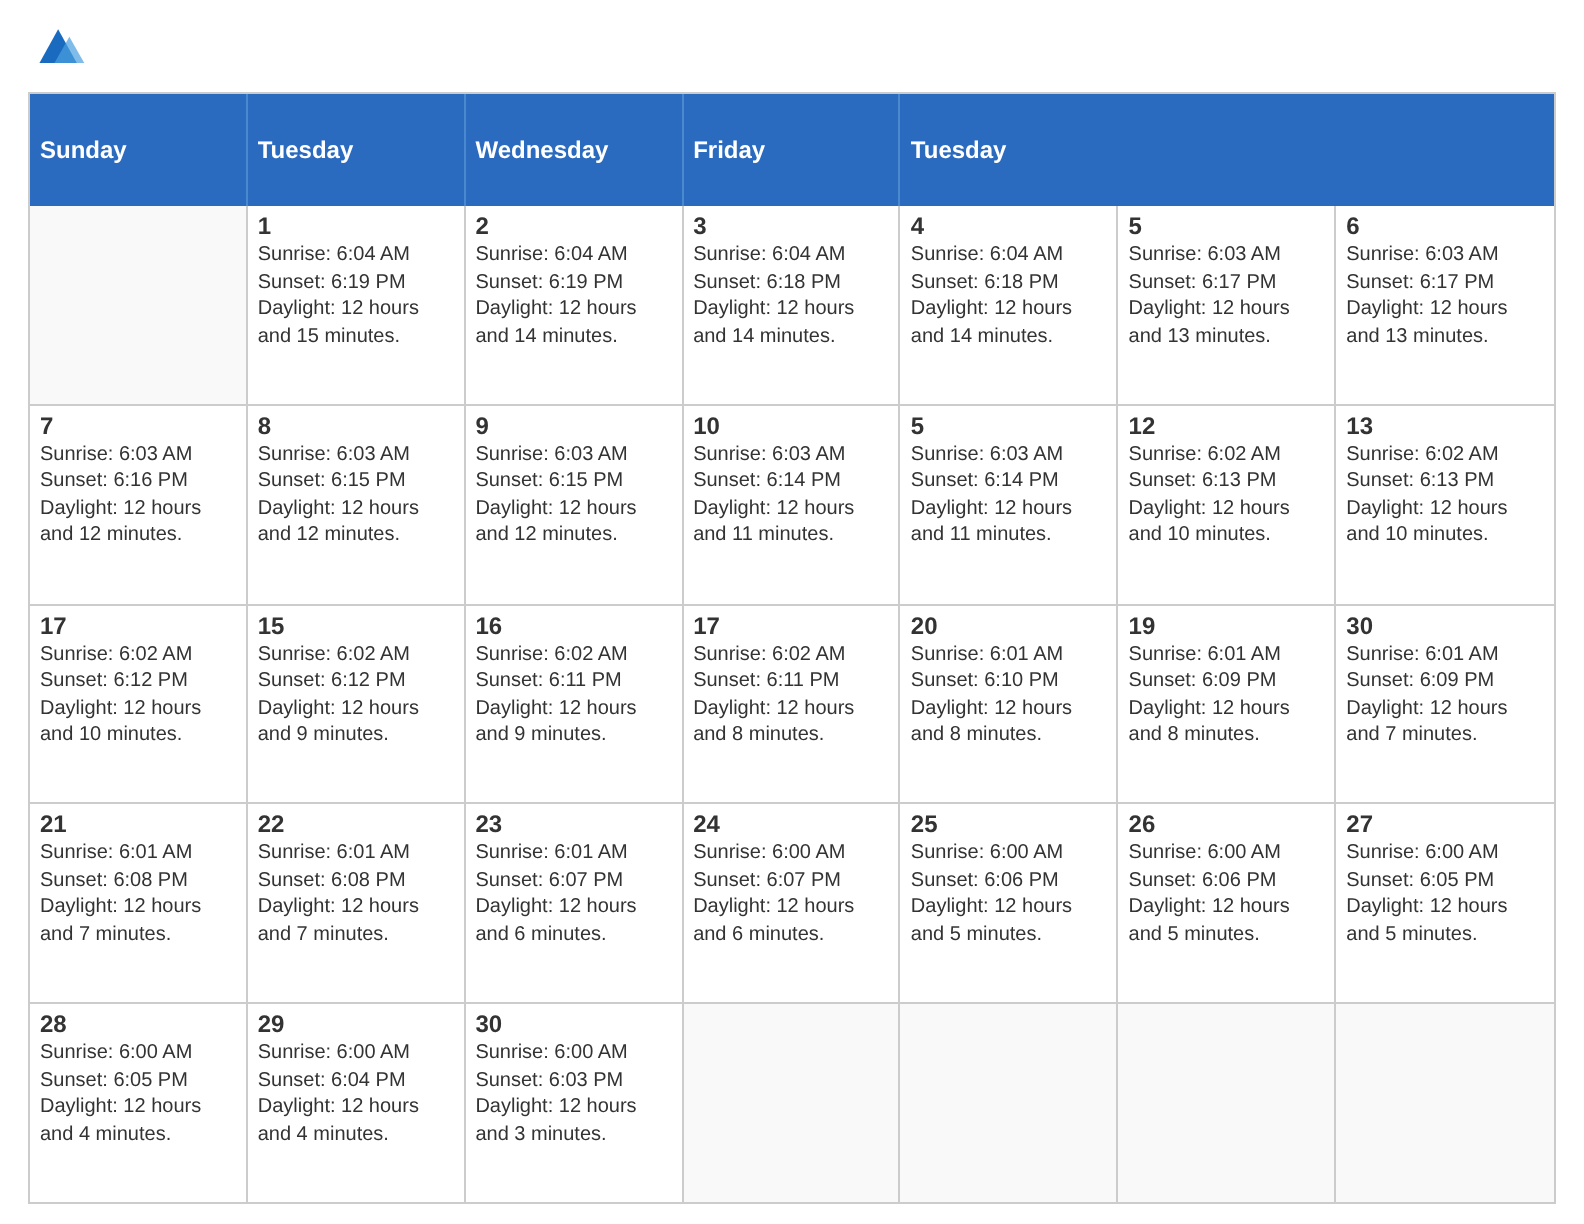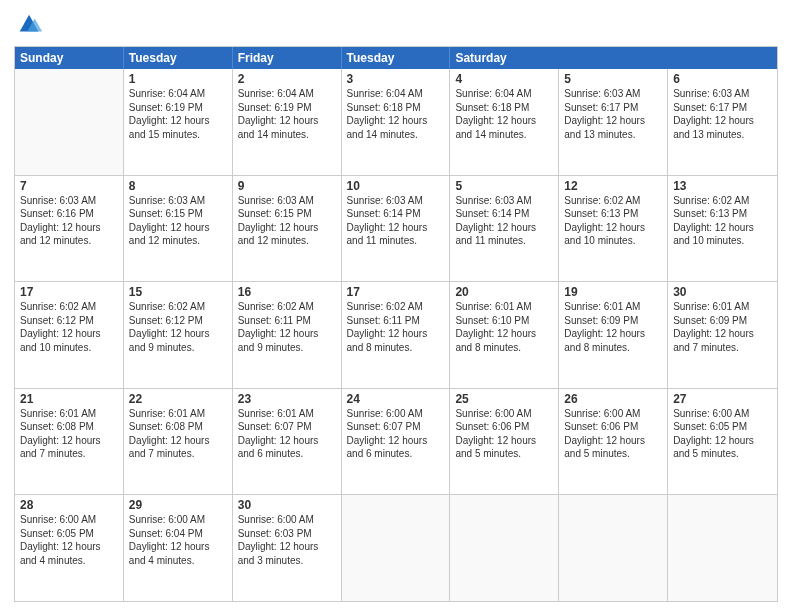--- a/index.html
+++ b/index.html
@@ -63,21 +63,21 @@
     }
     .cal-header-row {
       display: grid;
       grid-template-columns: repeat(7, 1fr);
       background: #2b6bbf;
     }
     .cal-header-cell {
       color: #fff;
       font-size: 12px;
       font-weight: bold;
-      padding: 4px 5px;
+      padding: 21px 5px;
       text-align: left;
       border-right: 1px solid #4a88d0;
     }
     .cal-header-cell:last-child { border-right: none; }
     .cal-body {
       flex: 1;
       display: flex;
       flex-direction: column;
     }
     .cal-row {
@@ -135,23 +135,23 @@
     <div class="title-block">
       <div class="month-title"></div>
       <div class="subtitle"></div>
     </div>
   </div>
 
   <div class="calendar">
     <div class="cal-header-row">
     <div class="cal-header-cell">Sunday</div>
         <div class="cal-header-cell">Tuesday</div>
+        <div class="cal-header-cell">Wednesday</div>
         <div class="cal-header-cell">Friday</div>
         <div class="cal-header-cell">Tuesday</div>
-        <div class="cal-header-cell">Saturday</div>
       </div>
     <div class="cal-body">
     <div class="cal-row">
           <div class="cal-cell empty-cell"></div>
           <div class="cal-cell">
             <span class="cell-day">1</span>
             <div class="cell-info" style="white-space: pre-line;">Sunrise: 6:04 AM
 Sunset: 6:19 PM
 Daylight: 12 hours
 and 15 minutes.</div>

